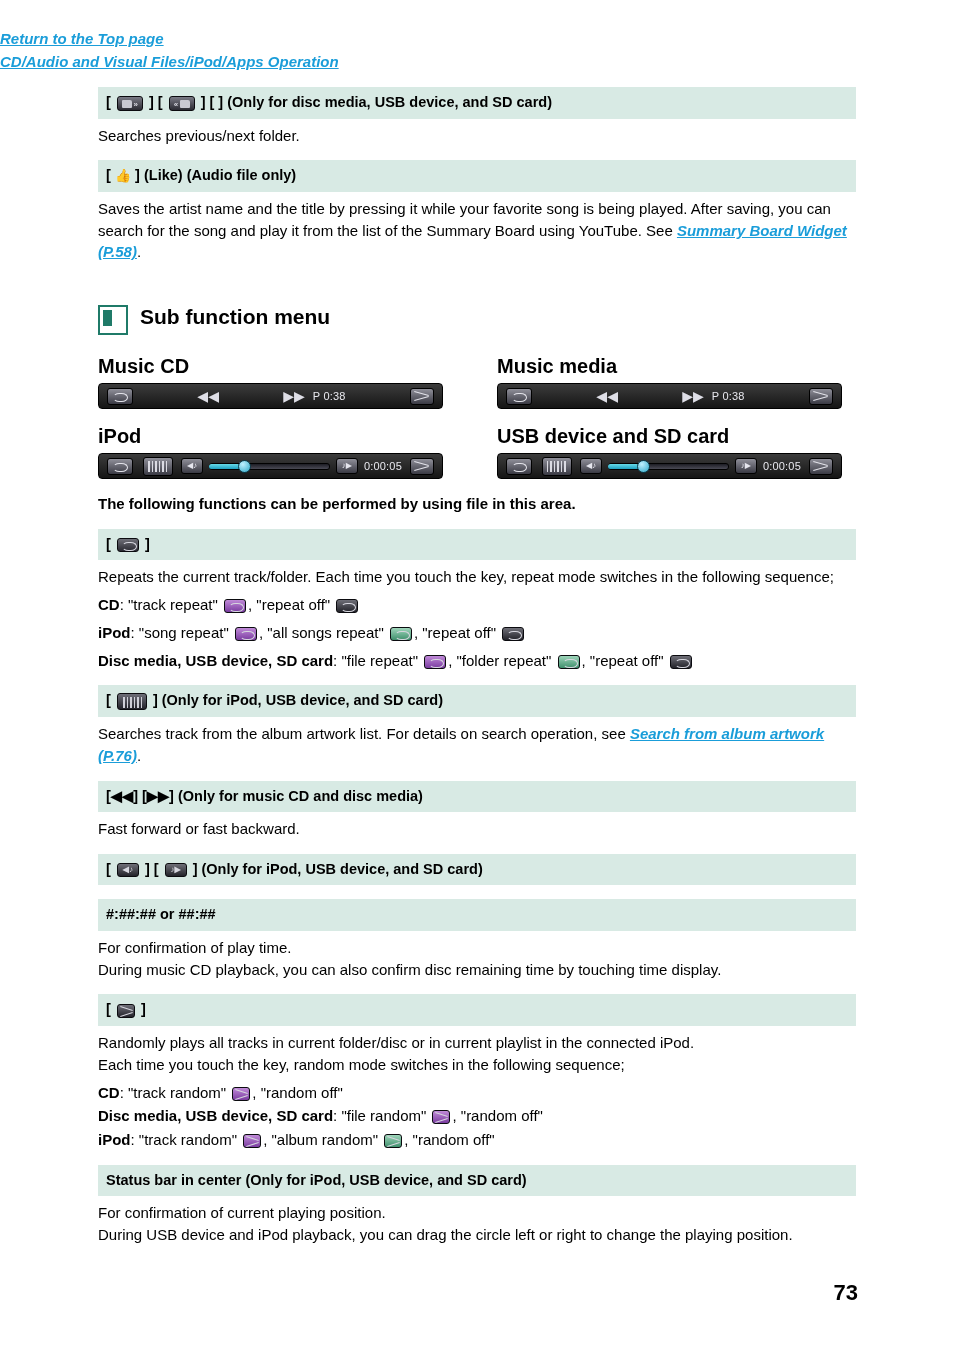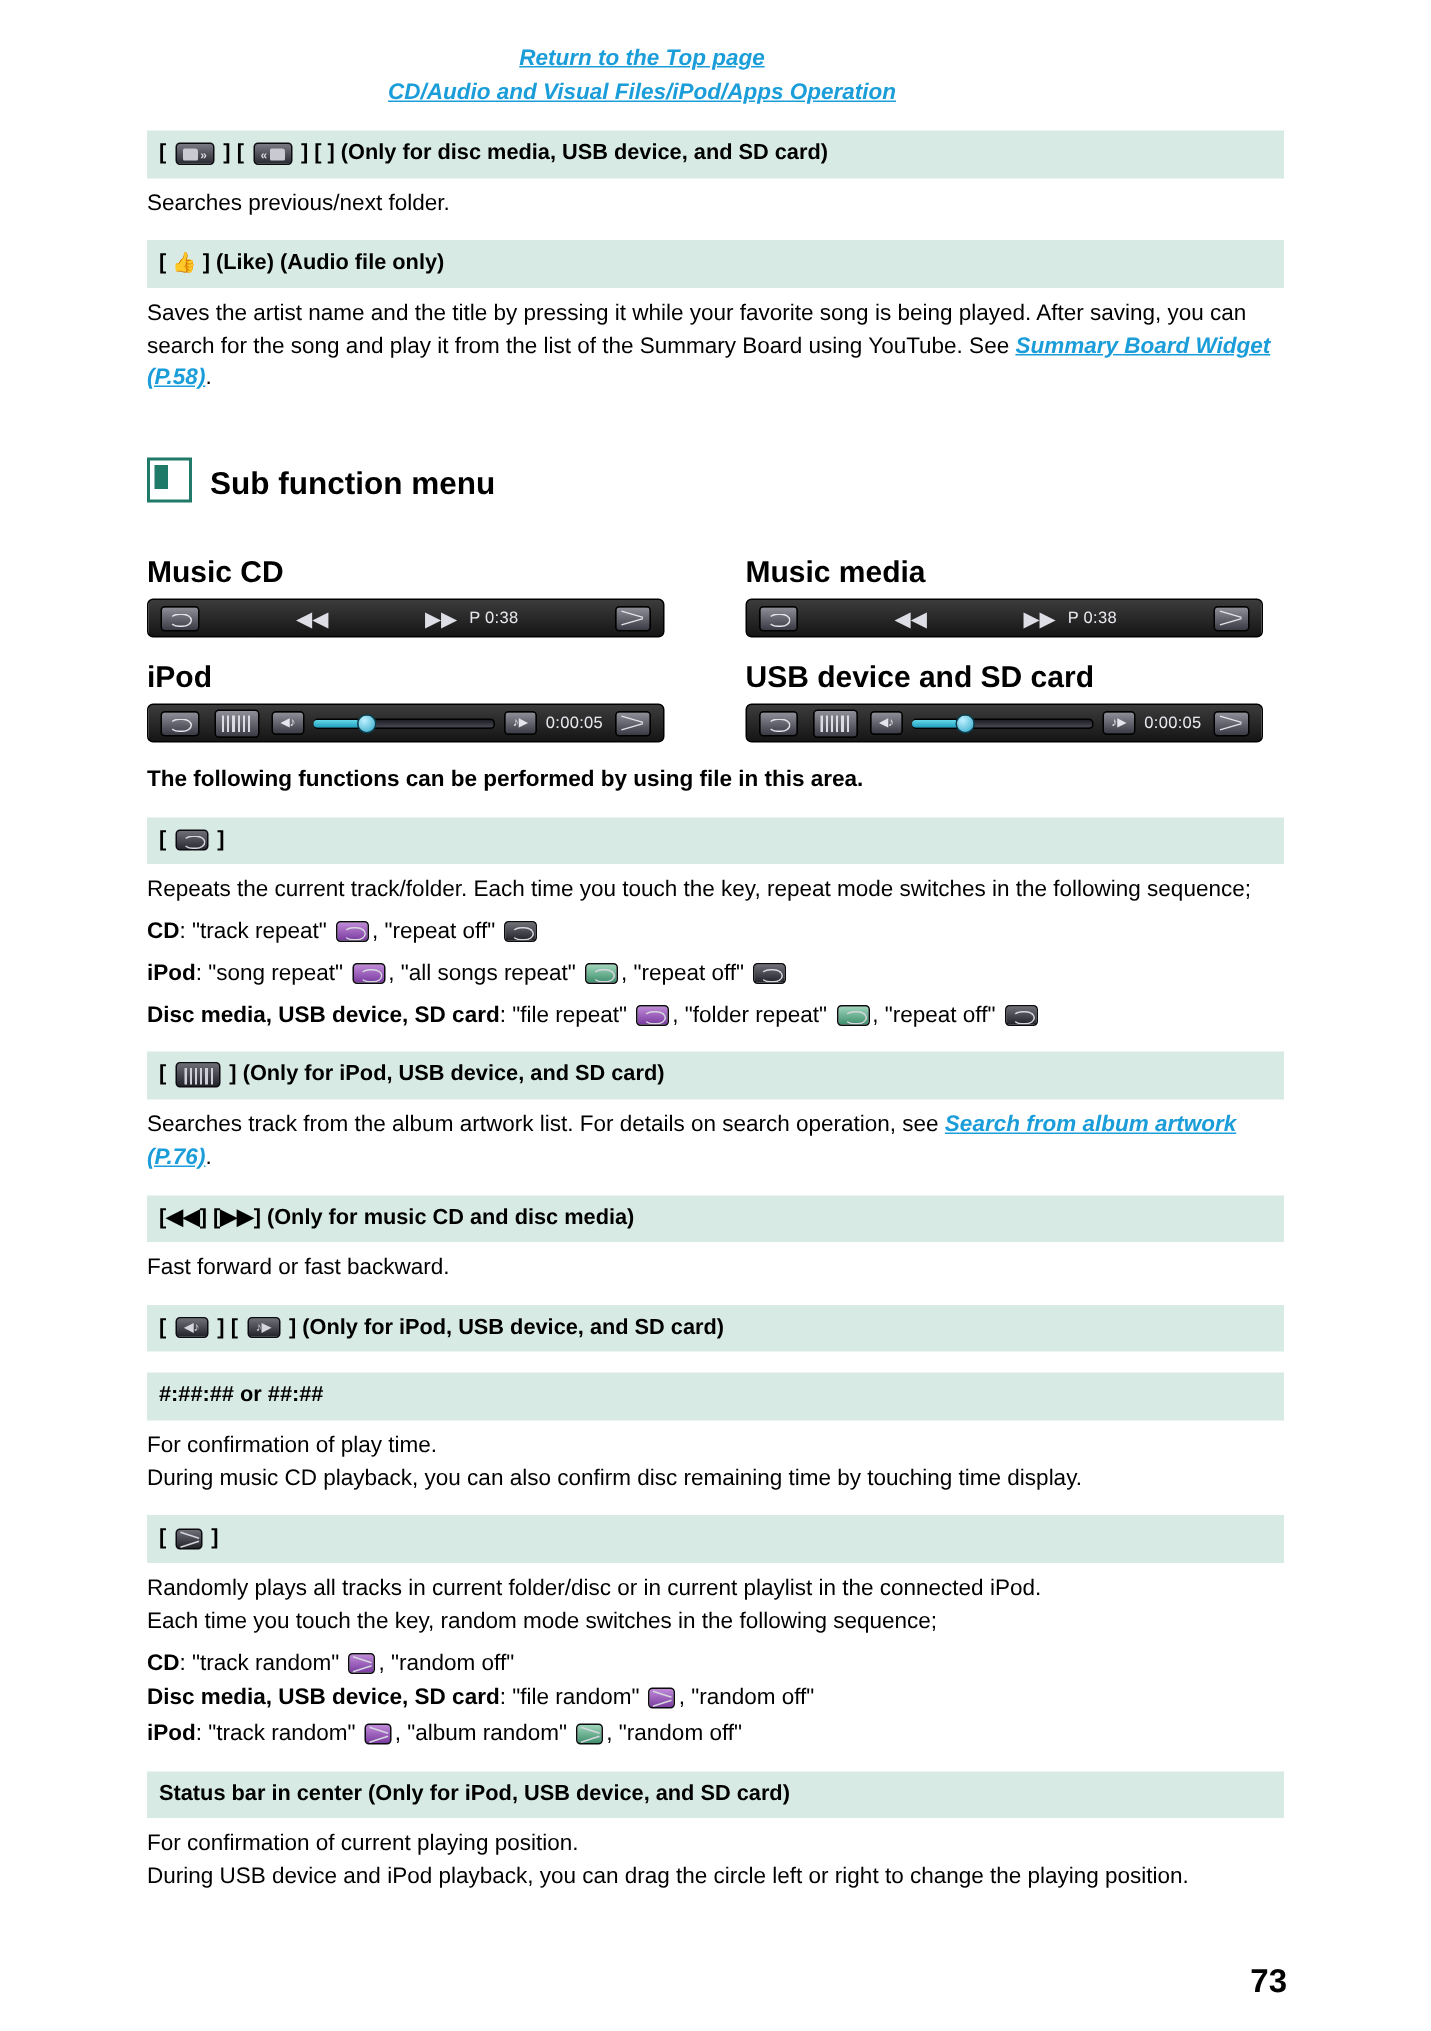--- a/index.html
+++ b/index.html
@@ -15,21 +15,21 @@
     position: relative;
   }
   .page {
     position: relative;
     width: 954px;
     height: 1354px;
     box-sizing: border-box;
     padding: 0;
   }
   .header-links {
-    text-align: center;
+    text-align: left;
     padding: 28px 98px 0 0;
     line-height: 1.5;
   }
   .header-links a {
     color: #1a9dd9;
     font-weight: bold;
     font-style: italic;
     text-decoration: underline;
     font-size: 15px;
     display: block;
@@ -52,23 +52,23 @@
     margin-bottom: 0;
   }
   .para a {
     color: #1a9dd9;
     font-weight: bold;
     font-style: italic;
     text-decoration: underline;
   }
   .section-title {
     display: flex;
-    align-items: flex-end;
+    align-items: flex-start;
     margin-top: 42px;
-    margin-bottom: 26px;
+    margin-bottom: 10px;
   }
   .section-title .sq {
     width: 26px;
     height: 26px;
     border: 2px solid #1f7a68;
     background: #ffffff;
     margin-right: 12px;
     position: relative;
     flex: none;
   }
@@ -301,21 +301,21 @@
     position: absolute;
     left: 24%;
     width: 11px; height: 11px;
     border-radius: 50%;
     background: radial-gradient(circle at 35% 30%, #bff0ff, #2da8c8);
     border: 1px solid #0c3d4c;
   }
   .page-number {
     position: absolute;
     right: 96px;
-    bottom: 20px;
+    bottom: 48px;
     font-size: 22px;
     font-weight: bold;
   }
   .ffrw {
     font-size: 14px;
     letter-spacing: 0px;
   }
 </style>
 </head>
 <body>

